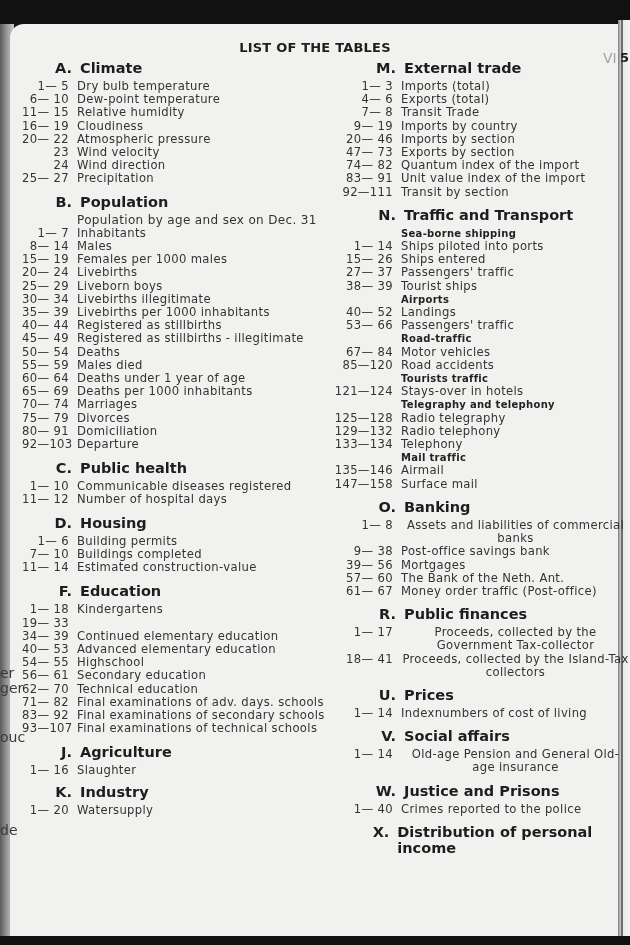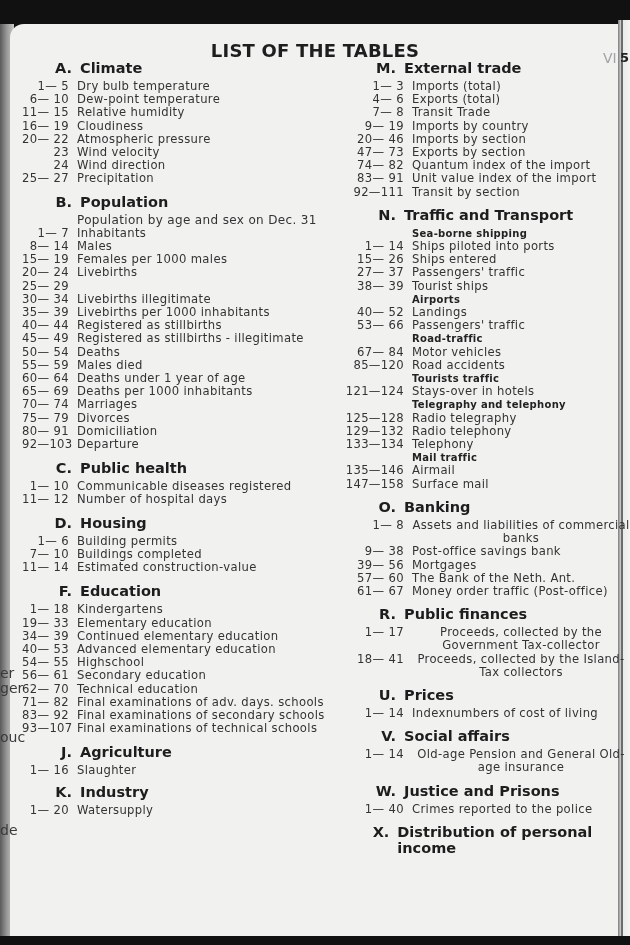--- a/index.html
+++ b/index.html
@@ -20,37 +20,37 @@
   }
   .right-edge {
     position: absolute; left: 618px; top: 20px; width: 12px; height: 920px;
     background: linear-gradient(to right, #7a7a7a, #e8e8e6 30%, #f4f4f2);
   }
   .right-line { position:absolute; left: 621px; top: 20px; width: 2px; height: 920px; background:#6c6c6c; }
   .bottom-bar { position:absolute; left:0; top: 936px; width:630px; height:9px; background:#111; }
 
   .title {
     position: absolute; left: 0; width: 630px; top: 40px; text-align: center;
-    font-size: 18px; font-weight: bold; letter-spacing: 0.2px; color:#1e1e1e;
+    font-size: 13px; font-weight: bold; letter-spacing: 0.2px; color:#1e1e1e;
   }
   .pagenum { position:absolute; left: 603px; top: 38px; font-size: 14px; font-weight: normal; color:#a3a3a3;margin-top:12px; }
   .pagenum2 { position:absolute; left: 620px; top: 50px; font-size: 13px; font-weight: bold; color:#222; }
 
   .col { position: absolute; top: 60px; }
   .col-left { left: 22px; width: 310px; }
   .col-right { left: 330px; width: 300px; overflow: hidden; }
 
   .section { margin-bottom: 10px; }
   .sec-head { display:flex; align-items: baseline; font-weight: bold; font-size: 14.5px; color:#1d1d1d; margin-bottom: 4px; }
   .sec-letter { width: 58px; text-align: right; padding-right: 8px; box-sizing: border-box; }
   .col-right .sec-letter { width: 74px; }
 
   .row { display:flex; font-size: 11.6px; line-height: 13.2px; letter-spacing: 0.35px; color:#333; }
   .num { width: 55px; text-align: right; padding-right: 8px; box-sizing: border-box; white-space: nowrap; }
-  .col-right .num { width: 71px; margin-left: 11px; }
+  .col-right .num { width: 71px; }
   .lbl { flex: 1; white-space: normal; }
   .col-right .lbl { white-space: nowrap; }
   .col-right .lbl.wrap { white-space: normal; width: 230px; text-align: center; }
   .sub { display:flex; font-size: 10px; line-height: 13.2px; font-weight: bold; color:#222; letter-spacing:0.3px; }
   .sub .num { }
   .intro { padding-left: 55px; font-size: 12px; line-height: 13.2px; letter-spacing: 0.35px; color:#333; }
 
   .margin-bleed { position:absolute; left: 0; font-size: 14px; color:#3a3a3a; }
 </style>
 </head>
@@ -127,20 +127,21 @@
       <div class="row">
         <span class="num">15— 19</span>
         <span class="lbl">Females per 1000 males</span>
       </div>
       <div class="row">
         <span class="num">20— 24</span>
         <span class="lbl">Livebirths</span>
       </div>
       <div class="row">
         <span class="num">25— 29</span>
+        <span class="lbl">Liveborn boys</span>
       </div>
       <div class="row">
         <span class="num">30— 34</span>
         <span class="lbl">Livebirths illegitimate</span>
       </div>
       <div class="row">
         <span class="num">35— 39</span>
         <span class="lbl">Livebirths per 1000 inhabitants</span>
       </div>
       <div class="row">
@@ -220,21 +221,20 @@
       <div class="sec-head">
         <span class="sec-letter">F.</span>
         <span class="sec-title">Education</span>
       </div>
       <div class="row">
         <span class="num">1— 18</span>
         <span class="lbl">Kindergartens</span>
       </div>
       <div class="row">
         <span class="num">19— 33</span>
-        <span class="lbl">Elementary education</span>
       </div>
       <div class="row">
         <span class="num">34— 39</span>
         <span class="lbl">Continued elementary education</span>
       </div>
       <div class="row">
         <span class="num">40— 53</span>
         <span class="lbl">Advanced elementary education</span>
       </div>
       <div class="row">

